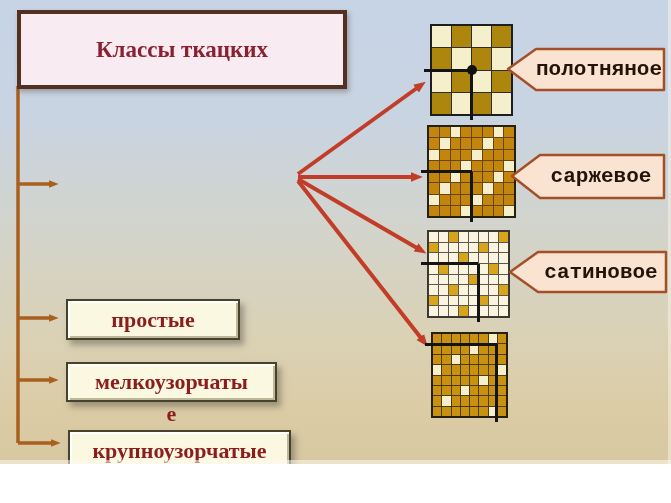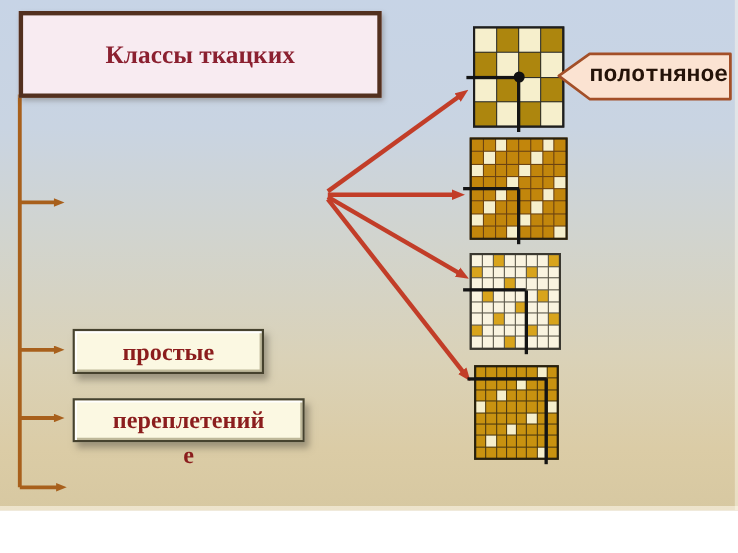--- a/index.html
+++ b/index.html
@@ -94,23 +94,26 @@
   </svg>
 
   <div class="title-box">
     <div>Классы ткацких</div>
   </div>
 
   <div class="cat-box slozhnye">
     <div>простые</div>
   </div>
   <div class="cat-box melko">
-    <div>переплетений</div>
+    <div>мелкоузорчаты</div>
   </div>
   <div class="overflow-e">е</div>
+  <div class="cat-box krupno">
+    <div>крупноузорчатые</div>
+  </div>
 
   <div class="weave-grid g0" style="display: grid; grid-template-columns: repeat(4, 1fr); gap: 1px; background: rgb(46, 46, 40); border: 2px solid rgb(30, 30, 30);">
       <div style="background: rgb(246, 239, 204);"></div>
       <div style="background: rgb(173, 134, 14);"></div>
       <div style="background: rgb(246, 239, 204);"></div>
       <div style="background: rgb(173, 134, 14);"></div>
       <div style="background: rgb(173, 134, 14);"></div>
       <div style="background: rgb(246, 239, 204);"></div>
       <div style="background: rgb(173, 134, 14);"></div>
       <div style="background: rgb(246, 239, 204);"></div>
@@ -330,16 +333,28 @@
       <div class="mark-line" style="left: -8px; top: 8.75px; width: 71.875px; height: 3px;"></div>
       <div class="mark-line" style="left: 62.375px; top: 10.25px; width: 3px; height: 77.75px;"></div>
     </div>
 
   <div class="callout c0">
     <svg viewBox="0 0 160 45" preserveAspectRatio="none">
       <polygon points="2,22 30,2 158,2 158,43 30,43"></polygon>
     </svg>
     <div class="co-label">полотняное</div>
   </div>
+  <div class="callout c1">
+    <svg viewBox="0 0 156 47" preserveAspectRatio="none">
+      <polygon points="2,23 30,2 154,2 154,45 30,45"></polygon>
+    </svg>
+    <div class="co-label">саржевое</div>
+  </div>
+  <div class="callout c2">
+    <svg viewBox="0 0 160 44" preserveAspectRatio="none">
+      <polygon points="2,22 30,2 158,2 158,42 30,42"></polygon>
+    </svg>
+    <div class="co-label">сатиновое</div>
+  </div>
 
   <div class="edge-strip-bottom"></div>
   <div class="edge-strip-right"></div>
 </div>
 
 </body></html>

